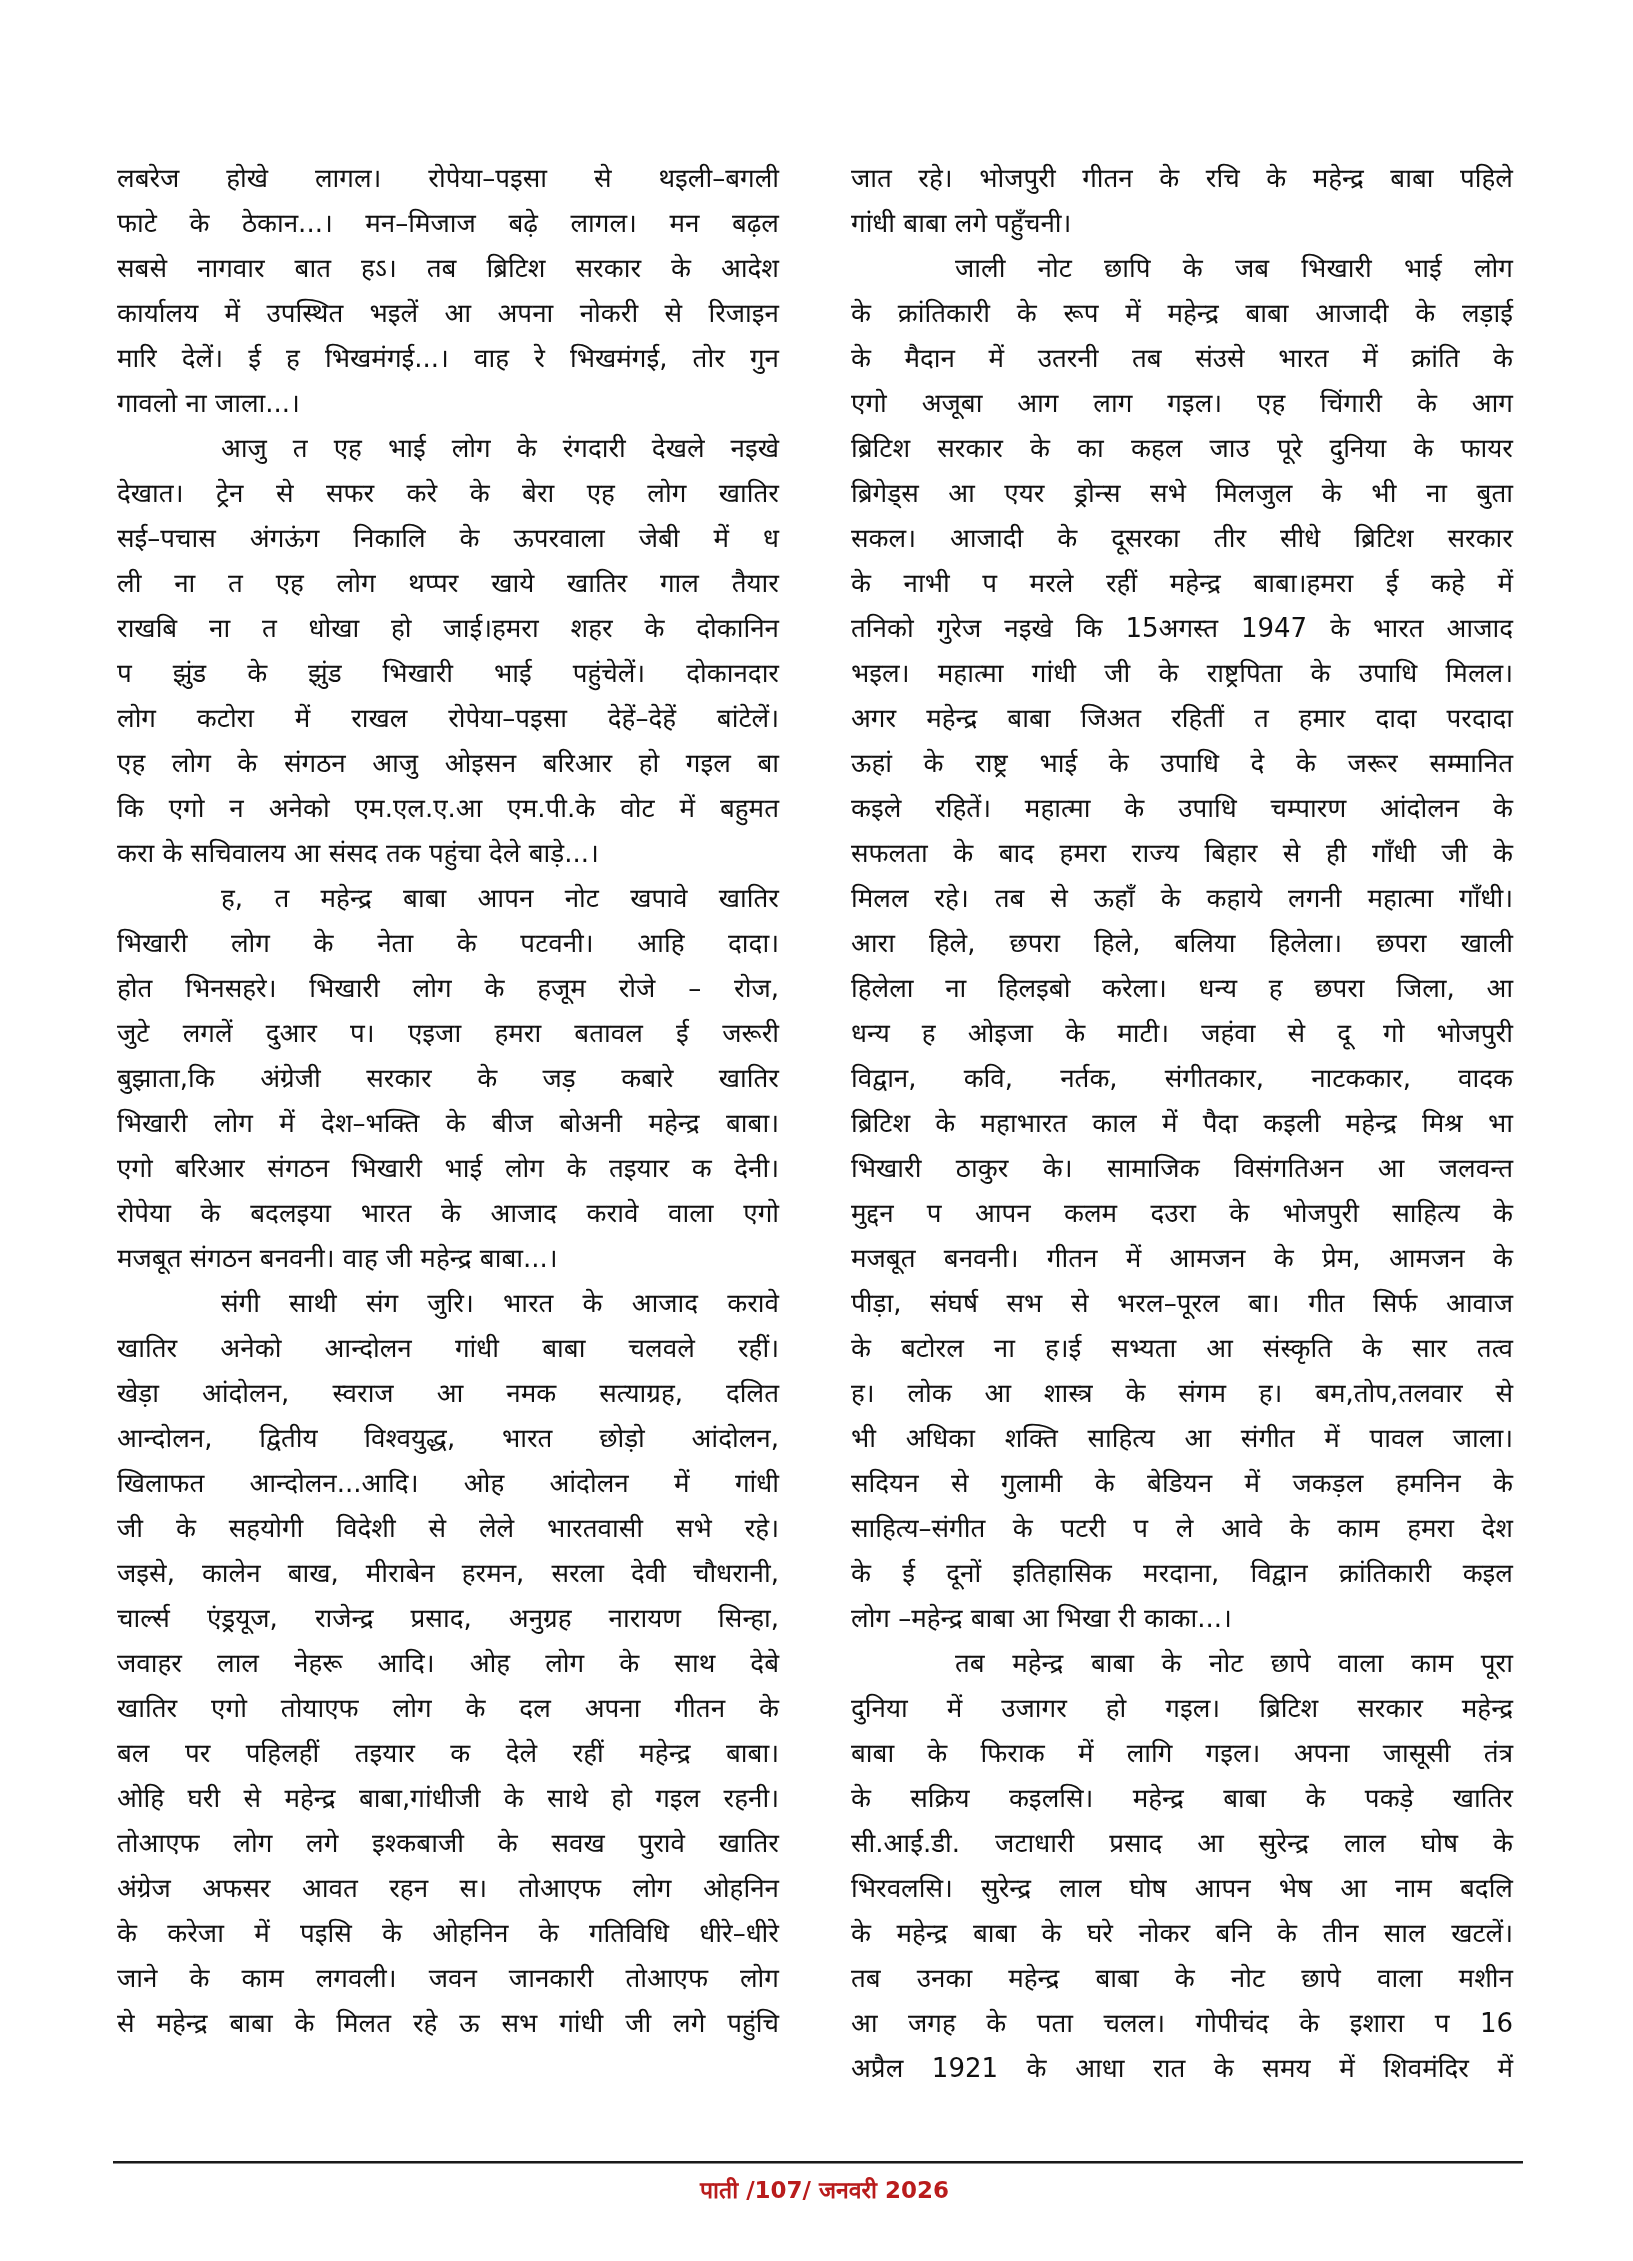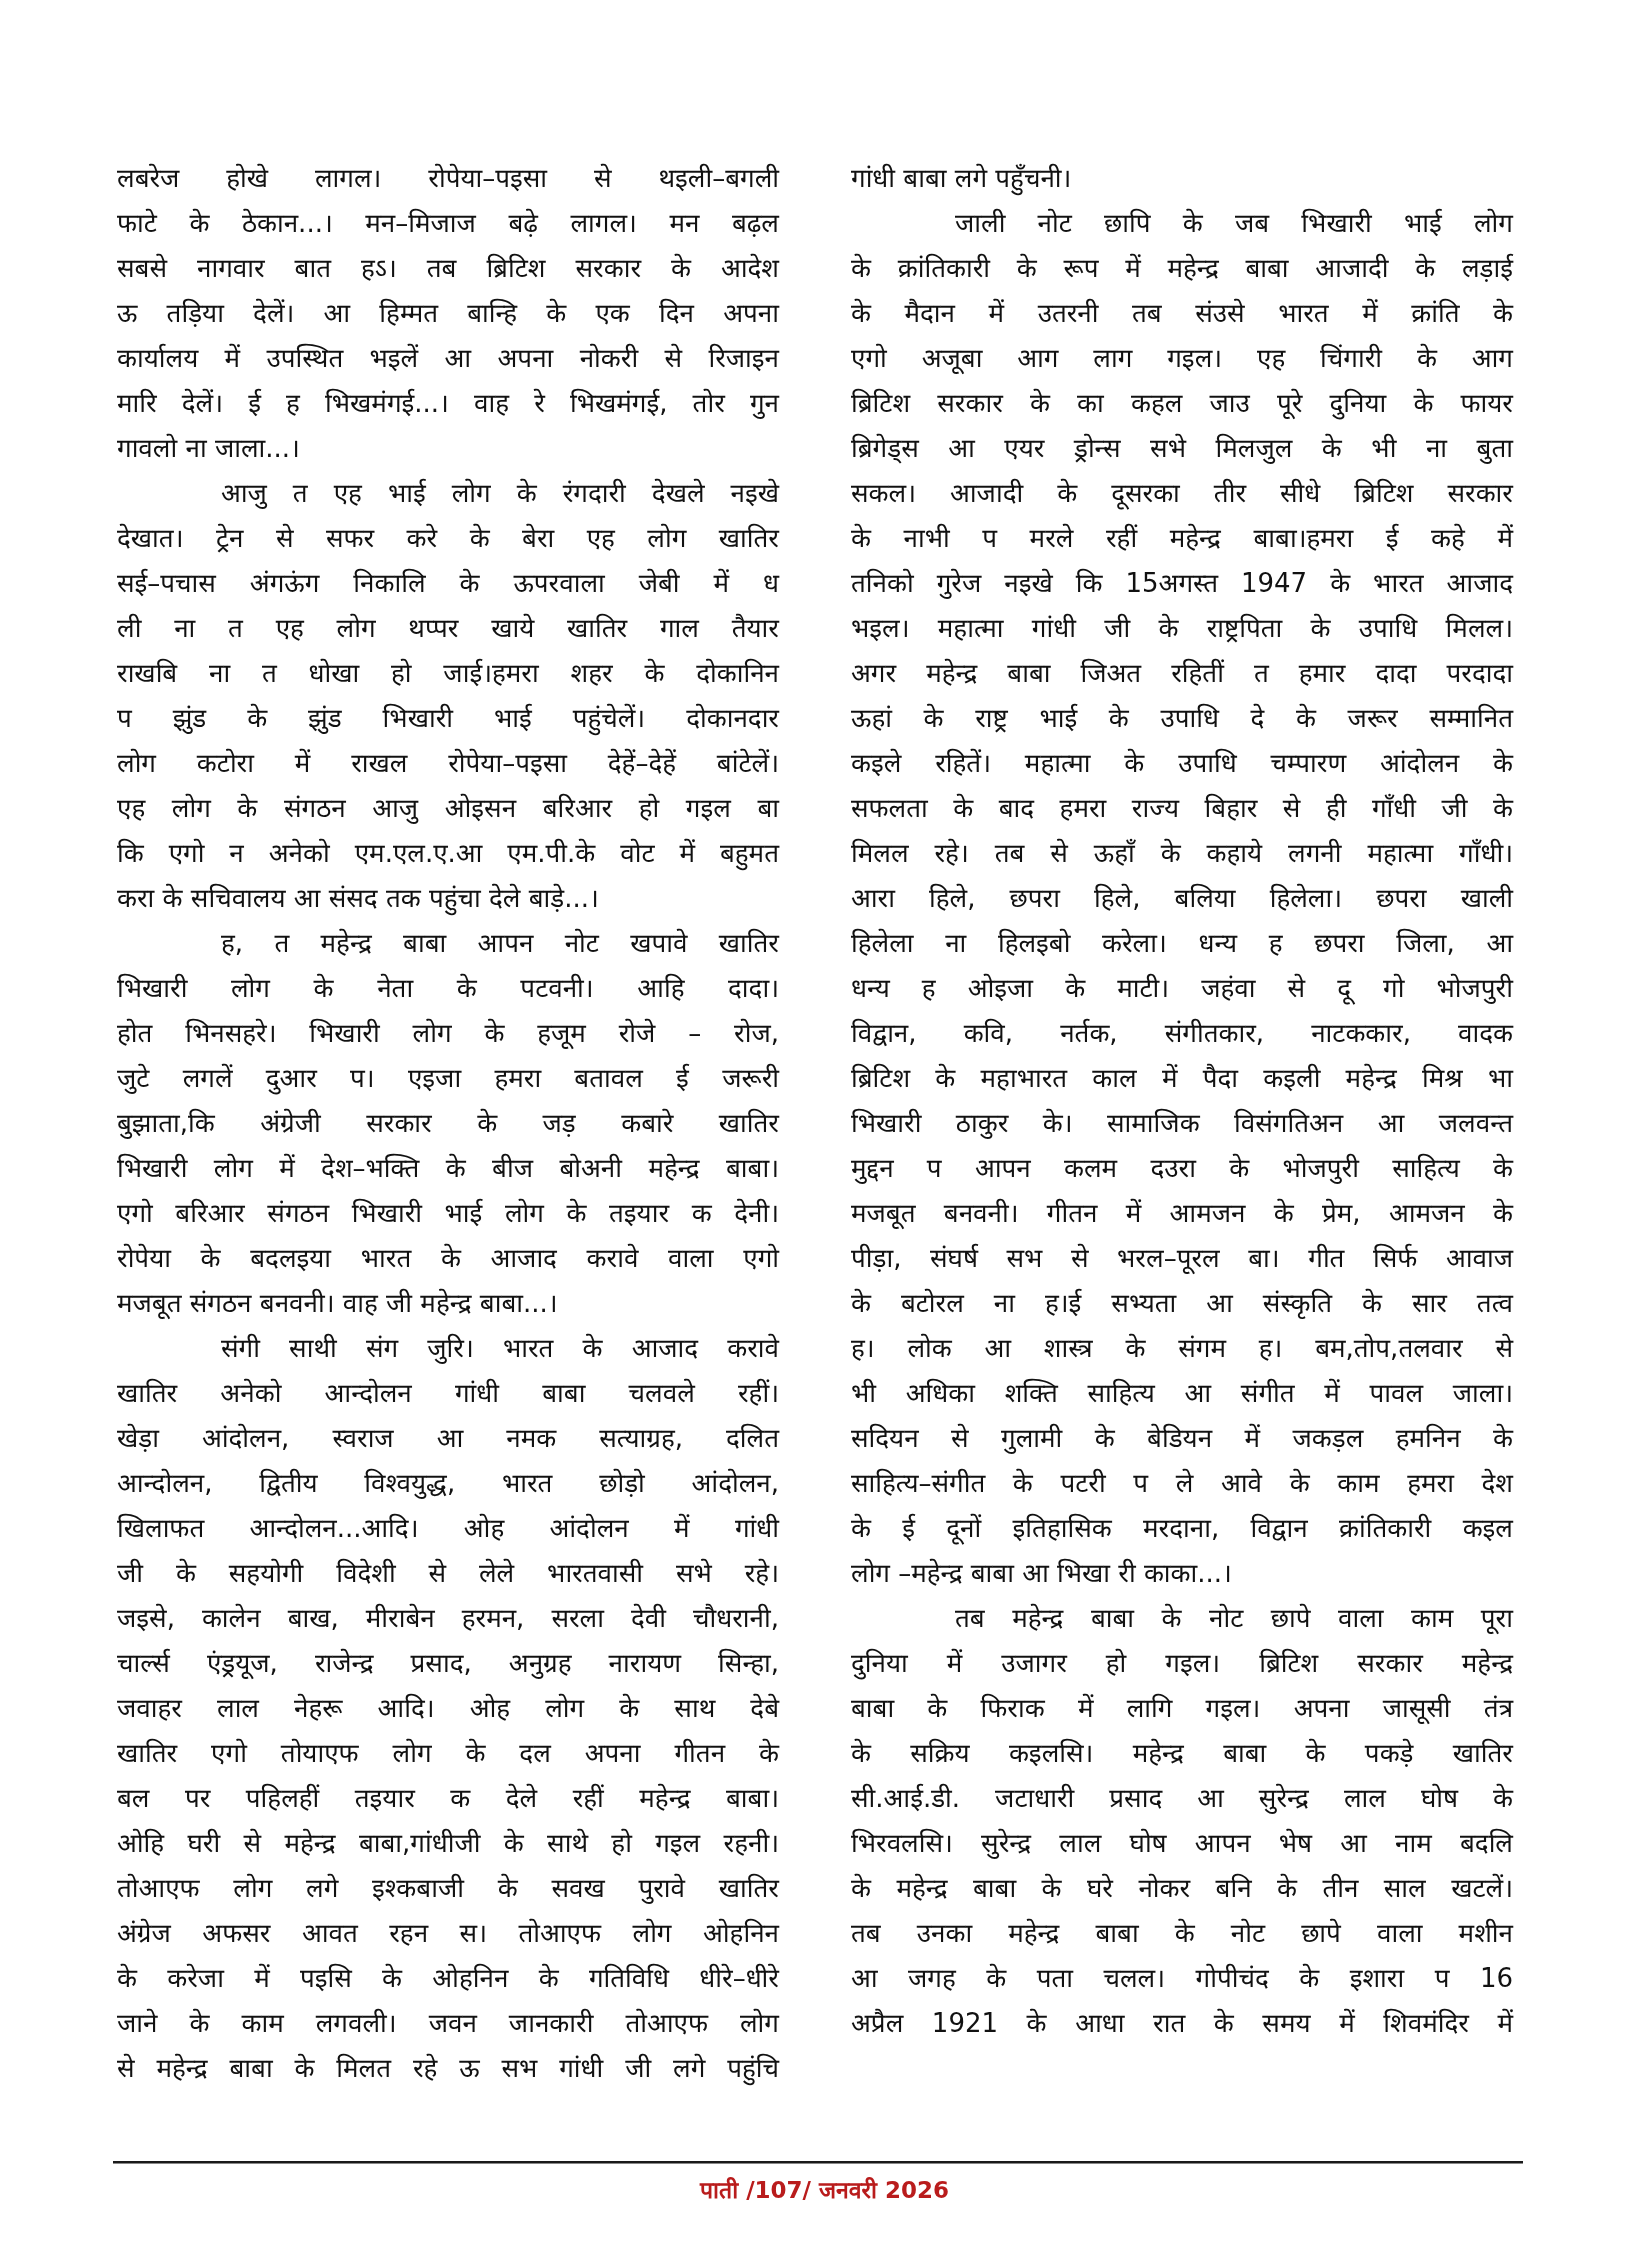--- a/index.html
+++ b/index.html
@@ -32,21 +32,20 @@
   }
 </style>
 </head>
 <body>
 
 <div class="page">
   <div class="column col-left" id="col-left">
       <span class="line">लबरेज होखे लागल। रोपेया–पइसा से थइली–बगली</span>
       <span class="line">फाटे के ठेकान...। मन–मिजाज बढ़े लागल। मन बढ़ल</span>
       <span class="line">सबसे नागवार बात हऽ। तब ब्रिटिश सरकार के आदेश</span>
-      <span class="line">ऊ तड़िया देलें। आ हिम्मत बान्हि के एक दिन अपना</span>
       <span class="line">कार्यालय में उपस्थित भइलें आ अपना नोकरी से रिजाइन</span>
       <span class="line">मारि देलें। ई ह भिखमंगई...। वाह रे भिखमंगई, तोर गुन</span>
       <span class="line last">गावलो ना जाला...।</span>
       <span class="line indent">आजु त एह भाई लोग के रंगदारी देखले नइखे</span>
       <span class="line">देखात। ट्रेन से सफर करे के बेरा एह लोग खातिर</span>
       <span class="line">सई–पचास अंगऊंग निकालि के ऊपरवाला जेबी में ध</span>
       <span class="line">ली ना त एह लोग थप्पर खाये खातिर गाल तैयार</span>
       <span class="line">राखबि ना त धोखा हो जाई।हमरा शहर के दोकानिन</span>
       <span class="line">प झुंड के झुंड भिखारी भाई पहुंचेलें। दोकानदार</span>
       <span class="line">लोग कटोरा में राखल रोपेया–पइसा देहें–देहें बांटेलें।</span>
@@ -74,20 +73,21 @@
       <span class="line">खातिर एगो तोयाएफ लोग के दल अपना गीतन के</span>
       <span class="line">बल पर पहिलहीं तइयार क देले रहीं महेन्द्र बाबा।</span>
       <span class="line">ओहि घरी से महेन्द्र बाबा,गांधीजी के साथे हो गइल रहनी।</span>
       <span class="line">तोआएफ लोग लगे इश्कबाजी के सवख पुरावे खातिर</span>
       <span class="line">अंग्रेज अफसर आवत रहन स। तोआएफ लोग ओहनिन</span>
       <span class="line">के करेजा में पइसि के ओहनिन के गतिविधि धीरे–धीरे</span>
       <span class="line">जाने के काम लगवली। जवन जानकारी तोआएफ लोग</span>
       <span class="line">से महेन्द्र बाबा के मिलत रहे ऊ सभ गांधी जी लगे पहुंचि</span>
     </div>
   <div class="column col-right" id="col-right">
+      <span class="line">जात रहे। भोजपुरी गीतन के रचि के महेन्द्र बाबा पहिले</span>
       <span class="line last">गांधी बाबा लगे पहुँचनी।</span>
       <span class="line indent">जाली नोट छापि के जब भिखारी भाई लोग</span>
       <span class="line">के क्रांतिकारी के रूप में महेन्द्र बाबा आजादी के लड़ाई</span>
       <span class="line">के मैदान में उतरनी तब संउसे भारत में क्रांति के</span>
       <span class="line">एगो अजूबा आग लाग गइल। एह चिंगारी के आग</span>
       <span class="line">ब्रिटिश सरकार के का कहल जाउ पूरे दुनिया के फायर</span>
       <span class="line">ब्रिगेड्स आ एयर ड्रोन्स सभे मिलजुल के भी ना बुता</span>
       <span class="line">सकल। आजादी के दूसरका तीर सीधे ब्रिटिश सरकार</span>
       <span class="line">के नाभी प मरले रहीं महेन्द्र बाबा।हमरा ई कहे में</span>
       <span class="line">तनिको गुरेज नइखे कि 15अगस्त 1947 के भारत आजाद</span>

